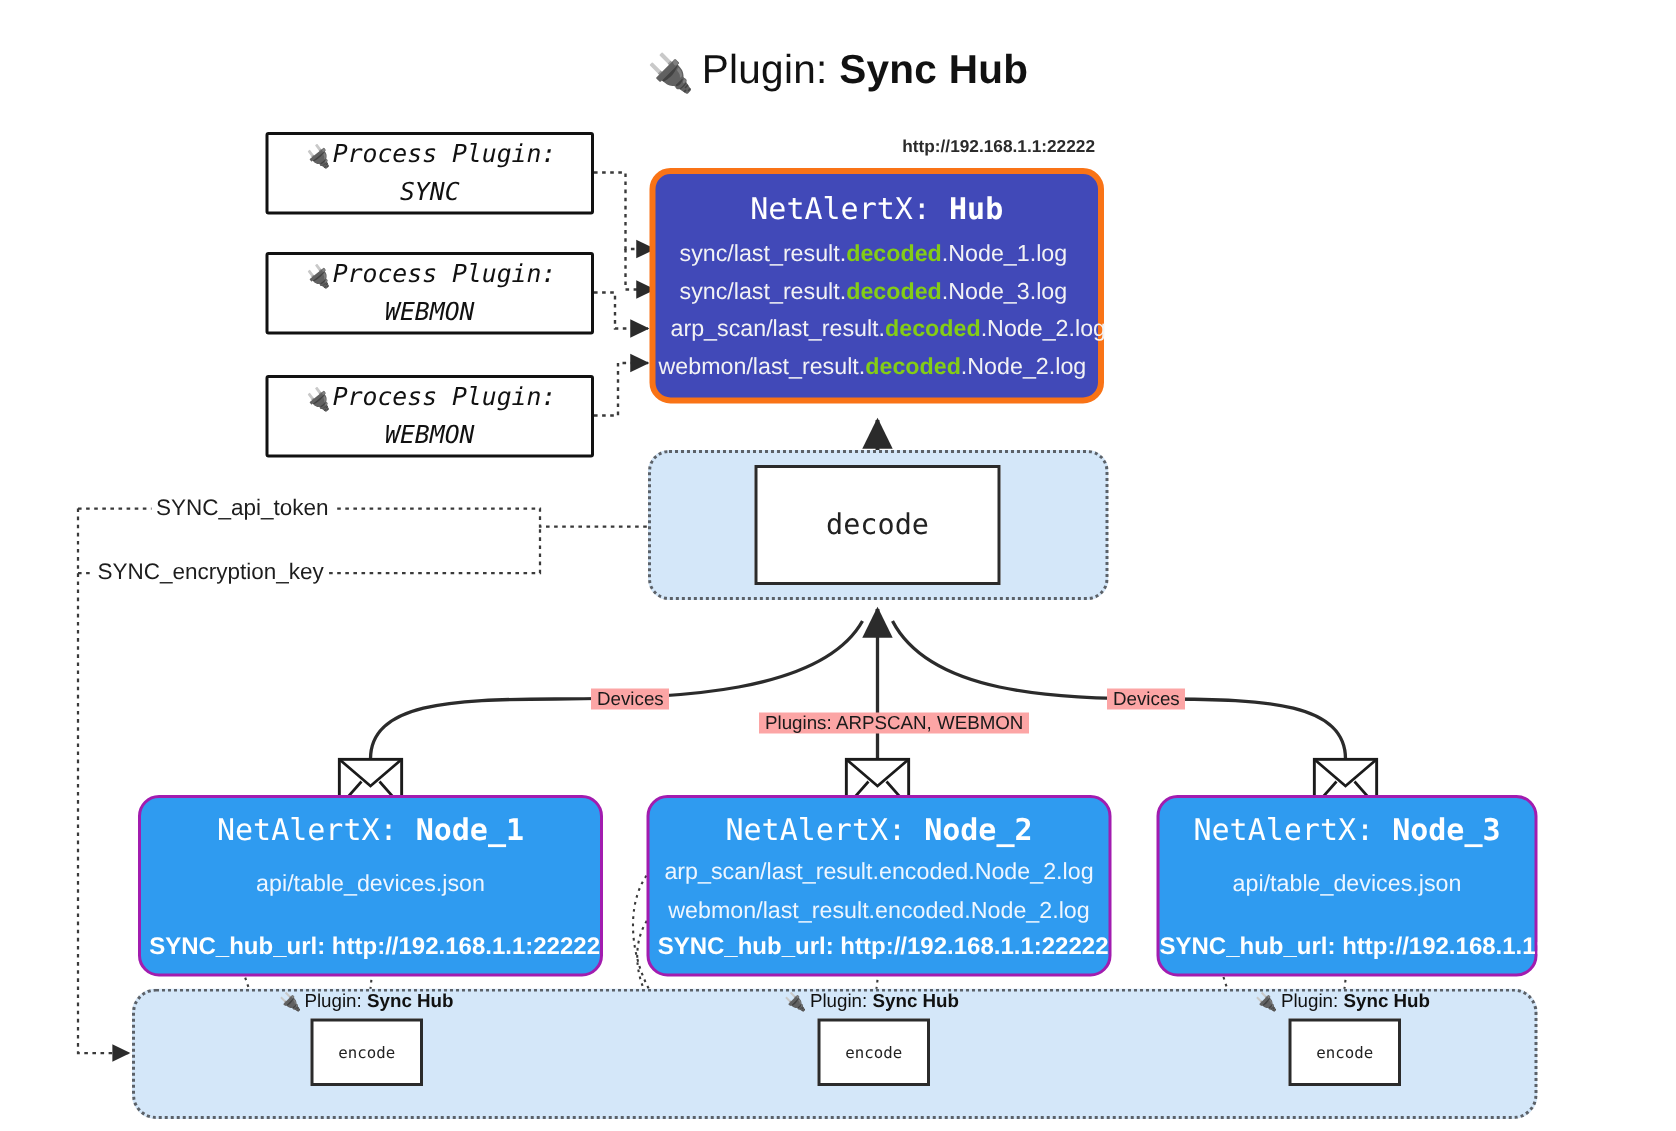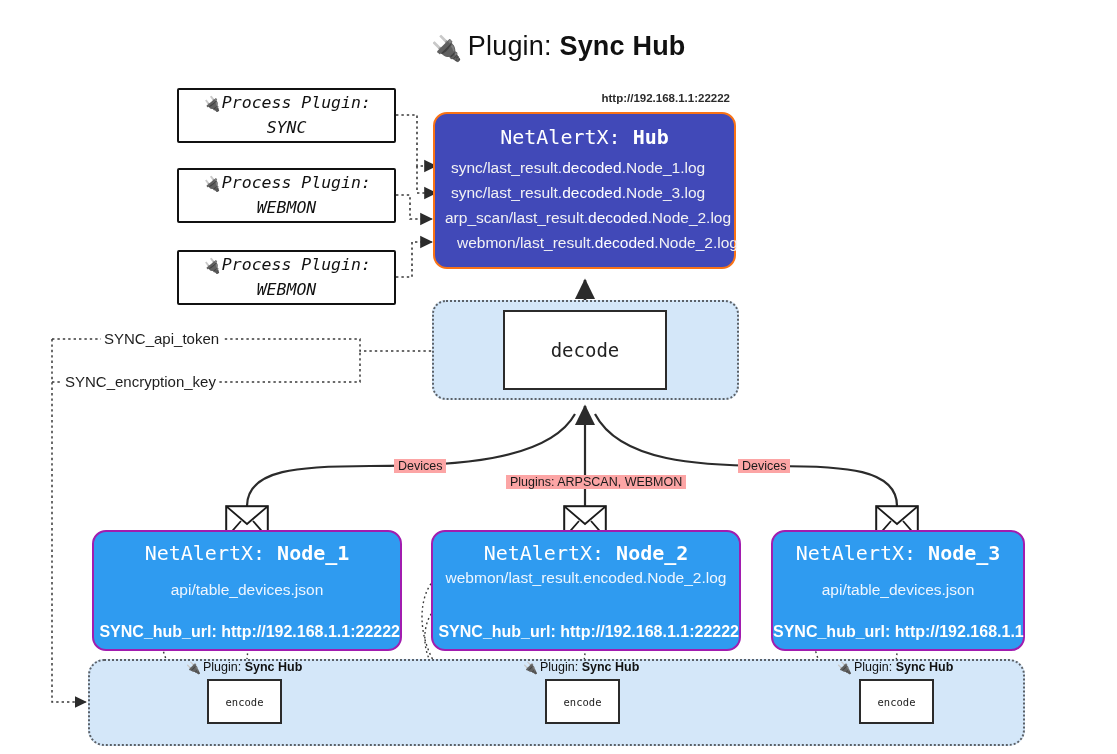--- a/index.html
+++ b/index.html
@@ -28,34 +28,34 @@
     justify-content:center;
     font-family:"DejaVu Sans Mono","Liberation Mono",monospace;
     font-size:16.5px;color:#111;line-height:1.45;font-style:italic;
   }
   .procbox .l1{white-space:nowrap;}
   .procbox .l1 .plug{font-family:"DejaVu Sans",sans-serif;font-size:15px;vertical-align:-1px;margin-right:1px;}
   .procbox .l2{white-space:nowrap;}
 
   
   .hub{
-    position:absolute;background:#4149b8;border:2px solid #f97316;border-radius:14px;
+    position:absolute;background:#4149b8;border:4px solid #f97316;border-radius:14px;
     box-sizing:border-box;
   }
   .hub .hub-title{
     text-align:center;margin-top:11px;color:#fff;white-space:nowrap;
     font-family:"DejaVu Sans Mono","Liberation Mono",monospace;font-size:20px;
   }
   .hub .hub-title b{font-weight:700;}
   .hub .hub-lines{margin-top:6px;}
   .hub .hub-line{
     color:#f2f2f4;font-size:15.5px;line-height:25px;white-space:nowrap;
     padding-left:16px;
   }
-  .hub .hub-line b{font-weight:400;color:#ffffff;}
+  .hub .hub-line b{font-weight:700;color:#84cc16;}
   .huburl{
     position:absolute;text-align:right;font-size:11.5px;font-weight:700;color:#2b2b2b;
     white-space:nowrap;
   }
 
   
   .envlabel{
     position:absolute;font-size:15px;color:#1d1d1d;background:#fff;
     padding:0 3px;white-space:nowrap;
   }
@@ -187,21 +187,21 @@
 
   <div class="hub" style="left:433px;top:98px;width:303px;height:157px;">
     <div class="hub-title">
       <span>NetAlertX:</span>
       <b>Hub</b>
     </div>
     <div class="hub-lines">
       <div class="hub-line"><span>sync/last_result.</span><b>decoded</b><span>.Node_1.log</span></div>
       <div class="hub-line"><span>sync/last_result.</span><b>decoded</b><span>.Node_3.log</span></div>
       <div class="hub-line" style="padding-left:10px;"><span>arp_scan/last_result.</span><b>decoded</b><span>.Node_2.log</span></div>
-      <div class="hub-line" style="padding-left:22px;"><span>webmon/last_result.</span><b>decoded</b><span>.Node_2.log</span></div>
+      <div class="hub-line" style="padding-left:2px;"><span>webmon/last_result.</span><b>decoded</b><span>.Node_2.log</span></div>
     </div>
   </div>
 
   <div class="pane" style="left:432px;top:286px;width:307px;height:100px;"></div>
   <div class="wbox decode" style="left:503px;top:296px;width:164px;height:80px;justify-content:center;">
     <span>decode</span>
   </div>
 
   <div class="envlabel" style="left:101px;top:316px;">SYNC_api_token</div>
   <div class="envlabel" style="left:62px;top:359px;">SYNC_encryption_key</div>
@@ -230,20 +230,21 @@
     </div>
     <div class="n-line" style="margin-top:12px;">api/table_devices.json</div>
     <div class="n-foot">SYNC_hub_url: http://192.168.1.1:22222</div>
   </div>
 
   <div class="node" style="left:431px;top:516px;width:310px;height:121px;">
     <div class="n-title">
       <span>NetAlertX:</span>
       <b>Node_2</b>
     </div>
+    <div class="n-line" style="margin-top:4px;">arp_scan/last_result.encoded.Node_2.log</div>
     <div class="n-line">webmon/last_result.encoded.Node_2.log</div>
     <div class="n-foot">SYNC_hub_url: http://192.168.1.1:22222</div>
   </div>
 
   <div class="node" style="left:771px;top:516px;width:254px;height:121px;">
     <div class="n-title">
       <span>NetAlertX:</span>
       <b>Node_3</b>
     </div>
     <div class="n-line" style="margin-top:12px;">api/table_devices.json</div>

